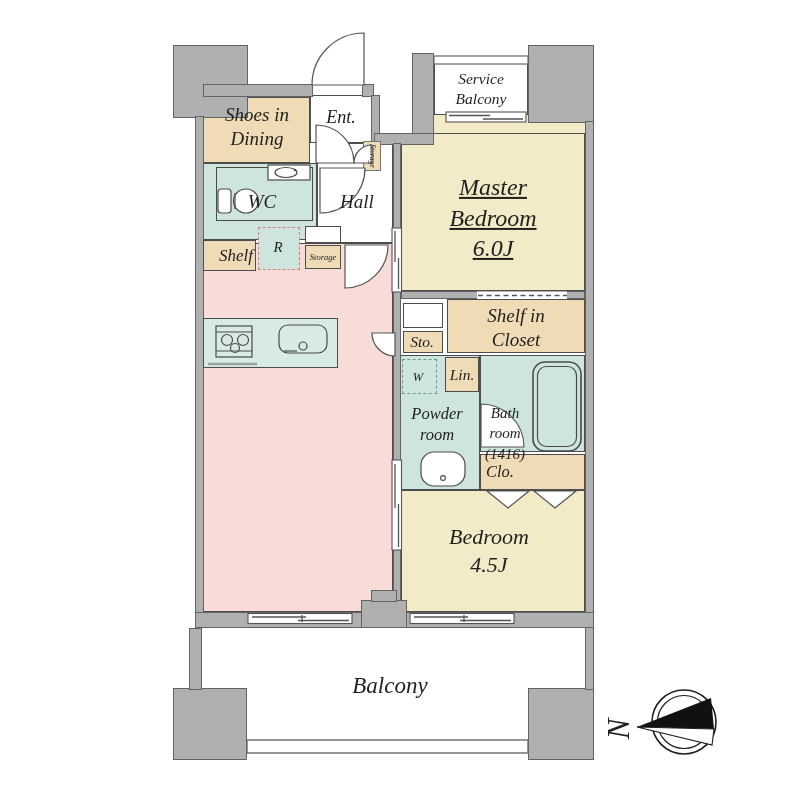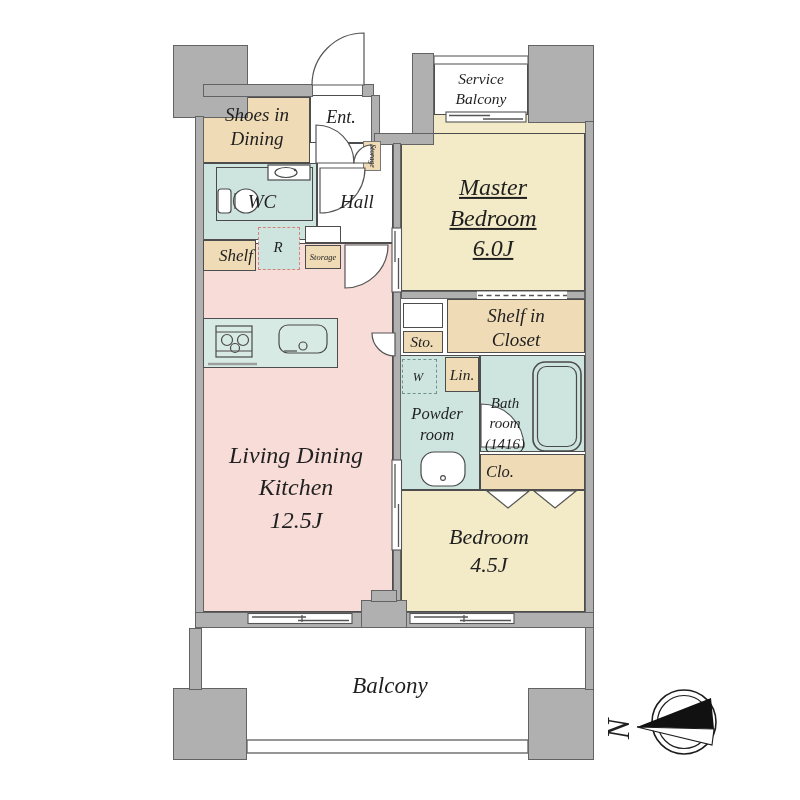--- a/index.html
+++ b/index.html
@@ -177,29 +177,26 @@
   <div class="lbl" style="left:481px;top:89px;font-size:15.5px;">Service
 Balcony</div>
   <div class="lbl" style="left:493px;top:218px;font-size:24px;text-decoration:underline;">Master
 Bedroom
 6.0J</div>
   <div class="lbl" style="left:262px;top:202px;font-size:19px;">WC</div>
   <div class="lbl" style="left:357px;top:202px;font-size:19px;text-align:center;">Hall</div>
   <div class="lbl" style="left:228px;top:256px;font-size:17px;margin-left:8px;">Shelf</div>
   <div class="lbl" style="left:278px;top:248px;font-size:15px;">R</div>
   <div class="lbl" style="left:323px;top:257px;font-size:8.5px;">Storage</div>
-  <div class="lbl" style="left:296px;top:488px;font-size:24px;line-height:1.35;">Living Dining
-Kitchen
-12.5J</div>
   <div class="lbl" style="left:422px;top:342px;font-size:15.5px;">Sto.</div>
   <div class="lbl" style="left:516px;top:328px;font-size:19px;">Shelf in
 Closet</div>
   <div class="lbl" style="left:418px;top:377px;font-size:12.5px;">W</div>
   <div class="lbl" style="left:462px;top:375px;font-size:15.5px;">Lin.</div>
-  <div class="lbl" style="left:505px;top:423px;font-size:15px;line-height:1.35;">Bath
+  <div class="lbl" style="left:505px;top:433px;font-size:15px;line-height:1.35;">Bath
 room
 (1416)</div>
   <div class="lbl" style="left:437px;top:424px;font-size:16.5px;">Powder
 room</div>
   <div class="lbl" style="left:500px;top:472px;font-size:16.5px;">Clo.</div>
   <div class="lbl" style="left:489px;top:551px;font-size:22px;">Bedroom
 4.5J</div>
   <div class="lbl" style="left:390px;top:686px;font-size:23px;">Balcony</div>
   <div class="lbl north" style="left:619px;top:729px;">N</div>
 

